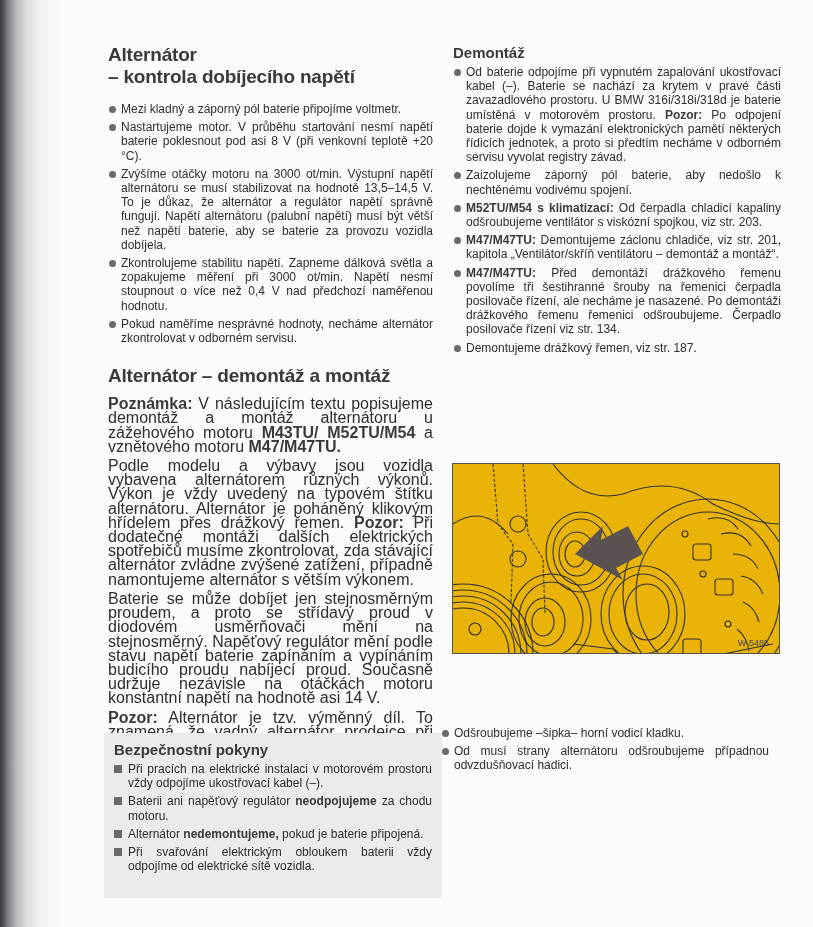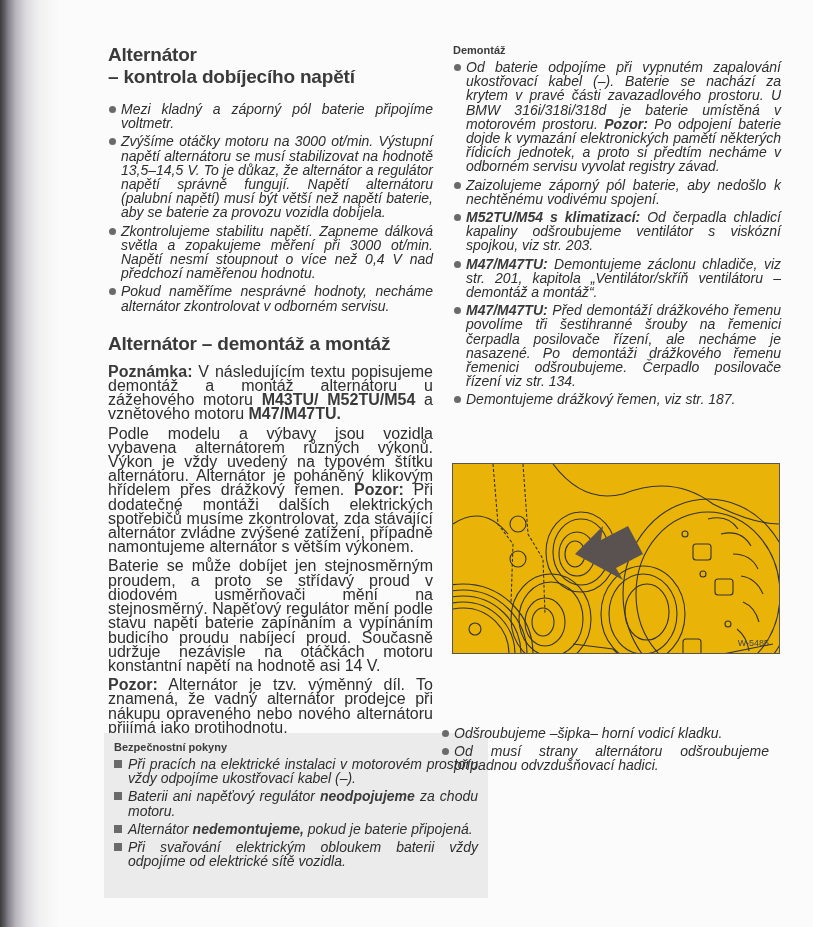--- a/index.html
+++ b/index.html
@@ -18,34 +18,33 @@
   .col-right { left: 453px; top: 44px; width: 328px; }
 
   h1.sec-title {
     margin: 0; font-weight: bold; color: #3a3a3a;
     font-size: 19px; line-height: 22px; letter-spacing: -0.2px;
   }
   .t1 { margin-top: 3px; }
   ul.bul { list-style: none; margin: 0; padding: 0; }
   ul.bul li {
     position: relative; padding-left: 13px;
-    font-size: 14px; line-height: 14.2px; margin-bottom: 4px;
+    font-size: 12px; line-height: 14.2px; margin-bottom: 4px;
     text-align: justify;
-    font-style: italic;
   }
   ul.bul li .dot {
     position: absolute; left: 1px; top: 4px; width: 7px; height: 7px;
     border-radius: 50%; background: #6a6a6a;
   }
   .p { font-size: 16px; line-height: 14.2px; margin: 0 0 5px 0; text-align: justify; }
   b { font-weight: bold; color: #3a3a3a; }
-  .sub-h { font-size: 11px; font-weight: bold; margin: 0 0 4px 0; color: #3a3a3a; }
+  .sub-h { font-size: 15px; font-weight: bold; margin: 0 0 4px 0; color: #3a3a3a; }
 
   .safety {
-    position: absolute; left: 104px; top: 733px; width: 384px; height: 165px;
+    position: absolute; left: 104px; top: 733px; width: 338px; height: 165px;
     background: #ebebeb; box-sizing: border-box; padding: 8px 10px 6px 10px;
   }
   .safety ul.bul li { padding-left: 14px; margin-bottom: 4px; }
   .safety ul.bul li .sq {
     position: absolute; left: 0; top: 3px; width: 8px; height: 8px; background: #6a6a6a;
   }
 
   .figure {
     position: absolute; left: 452px; top: 463px; width: 328px; height: 191px;
     border: 1px solid #555; box-sizing: border-box; background: #eab308; overflow: hidden;
@@ -61,20 +60,21 @@
 
 <div class="binding"></div>
 
 <div class="col col-left">
   <h1 class="sec-title t1">
     <span>Alternátor</span><br>
     <span>– kontrola dobíjecího napětí</span>
   </h1>
   <ul class="bul" style="margin-top:14px">
     <li><span class="dot"></span><span>Mezi kladný a záporný pól baterie připojíme voltmetr.</span></li>
+    <li><span class="dot"></span><span>Nastartujeme motor. V průběhu startování nesmí napětí baterie poklesnout pod asi 8 V (při venkovní teplotě +20 °C).</span></li>
     <li><span class="dot"></span><span>Zvýšíme otáčky motoru na 3000 ot/min. Výstupní napětí alternátoru se musí stabilizovat na hodnotě 13,5–14,5 V. To je důkaz, že alternátor a regulátor napětí správně fungují. Napětí alternátoru (palubní napětí) musí být větší než napětí baterie, aby se baterie za provozu vozidla dobíjela.</span></li>
     <li><span class="dot"></span><span>Zkontrolujeme stabilitu napětí. Zapneme dálková světla a zopakujeme měření při 3000 ot/min. Napětí nesmí stoupnout o více než 0,4 V nad předchozí naměřenou hodnotu.</span></li>
     <li><span class="dot"></span><span>Pokud naměříme nesprávné hodnoty, necháme alternátor zkontrolovat v odborném servisu.</span></li>
   </ul>
 
   <h1 class="sec-title" style="margin-top:20px; margin-bottom:10px">Alternátor – demontáž a montáž</h1>
 
   <p class="p"><b>Poznámka:</b><span> V následujícím textu popisujeme demontáž a montáž alternátoru u zážehového motoru </span><b>M43TU/ M52TU/M54</b><span> a vznětového motoru </span><b>M47/M47TU.</b></p>
 
   <p class="p"><span>Podle modelu a výbavy jsou vozidla vybavena alternátorem různých výkonů. Výkon je vždy uvedený na typovém štítku alternátoru. Alternátor je poháněný klikovým hřídelem přes drážkový řemen. </span><b>Pozor:</b><span> Při dodatečné montáži dalších elektrických spotřebičů musíme zkontrolovat, zda stávající alternátor zvládne zvýšené zatížení, případně namontujeme alternátor s větším výkonem.</span></p>

